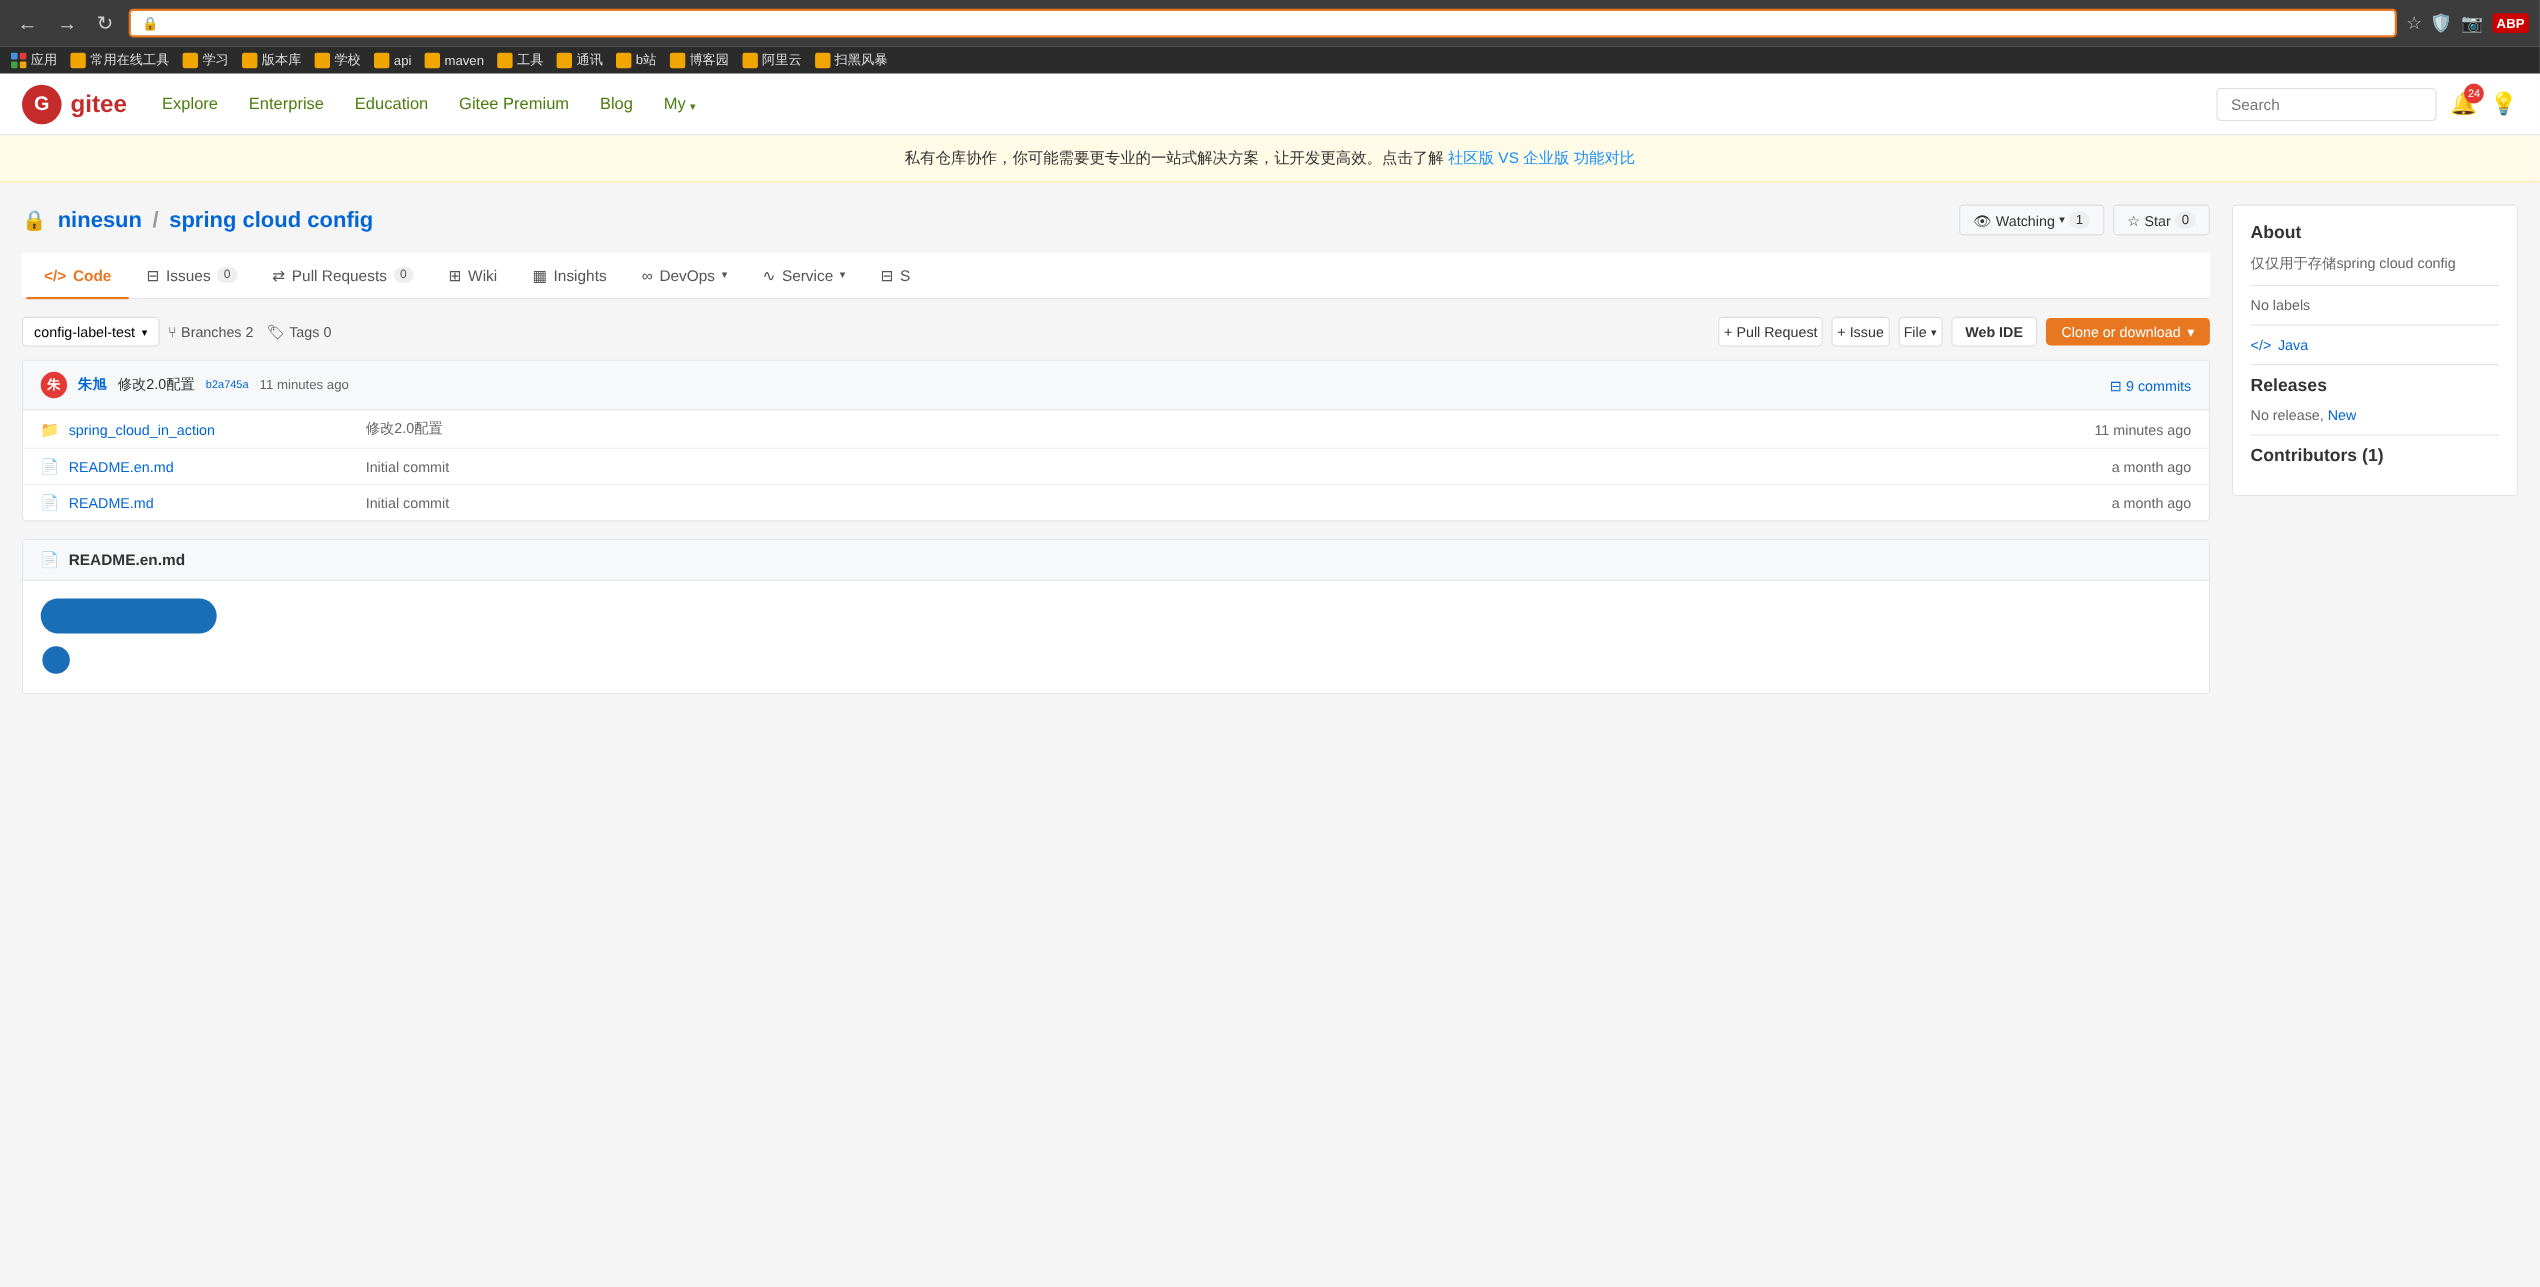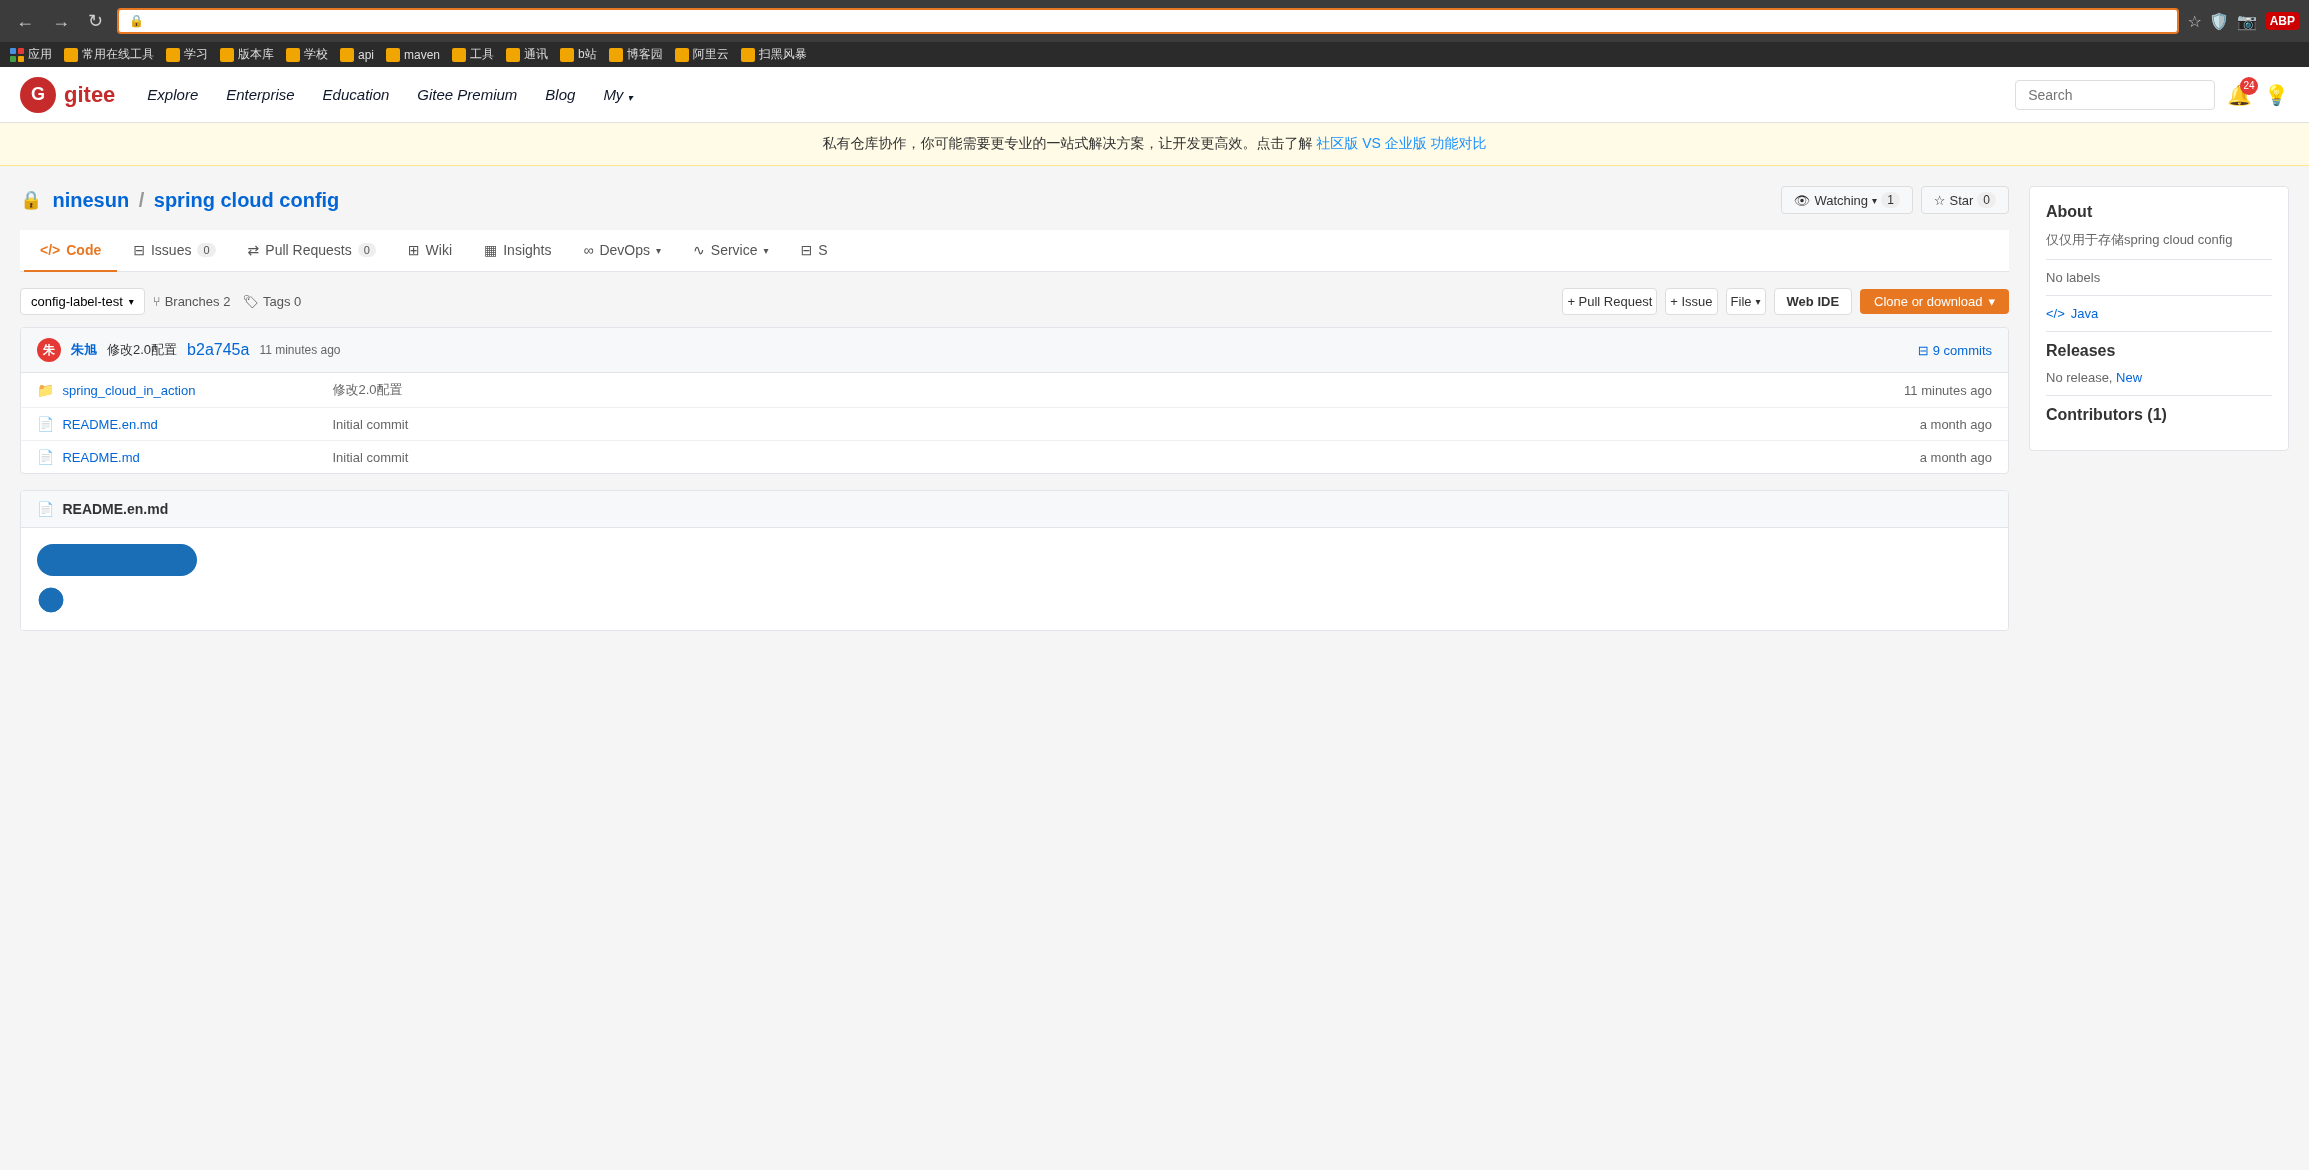--- a/index.html
+++ b/index.html
@@ -18,21 +18,21 @@
     
     .bookmarks-bar { background: #2b2b2b; padding: 4px 10px; display: flex; align-items: center; gap: 12px; overflow: hidden; }
     .bookmark-item { display: flex; align-items: center; gap: 4px; color: #ddd; font-size: 12px; cursor: pointer; white-space: nowrap; }
     .bookmark-icon { width: 14px; height: 14px; background: #f0a500; border-radius: 2px; display: inline-block; }
 
     
     .gitee-header { background: #fff; border-bottom: 1px solid #e0e0e0; padding: 0 20px; display: flex; align-items: center; gap: 20px; height: 56px; }
     .gitee-logo { display: flex; align-items: center; gap: 8px; font-size: 22px; font-weight: bold; color: #c62b2b; text-decoration: none; }
     .gitee-logo-icon { background: #c62b2b; color: #fff; border-radius: 50%; width: 36px; height: 36px; display: flex; align-items: center; justify-content: center; font-size: 18px; font-weight: bold; }
     .nav-links { display: flex; gap: 4px; align-items: center; }
-    .nav-link { color: #0f172a; text-decoration: none; padding: 8px 12px; font-size: 15px; font-style: italic; }
+    .nav-link { color: #4d7c0f; text-decoration: none; padding: 8px 12px; font-size: 15px; }
     .nav-link-dropdown { display: flex; align-items: flex-end; gap: 4px; }
     .header-right { margin-left: auto; display: flex; align-items: center; gap: 12px; }
     .search-box { border: 1px solid #ddd; border-radius: 4px; padding: 6px 12px; font-size: 14px; width: 200px; color: #999; outline: none; }
     .notification-btn { position: relative; color: #555; font-size: 20px; background: none; border: none; cursor: pointer; }
     .notif-badge { position: absolute; top: -6px; right: -6px; background: #e53935; color: #fff; border-radius: 50%; font-size: 10px; width: 18px; height: 18px; display: flex; align-items: center; justify-content: center; }
     .light-icon { color: #f0a500; font-size: 20px; }
 
     
     .banner { background: #fffbe6; border-bottom: 1px solid #ffe58f; padding: 12px 30px; text-align: center; font-size: 14px; color: #333; }
     .banner a { color: #1890ff; text-decoration: none; }
@@ -67,21 +67,21 @@
     .btn-outline { border: 1px solid #ddd; background: #fff; padding: 5px 4px; border-radius: 4px; font-size: 13px; cursor: pointer; color: #333; }
     .btn-primary { border: 1px solid #ddd; background: #fff; padding: 5px 12px; border-radius: 4px; font-size: 13px; cursor: pointer; color: #333; font-weight: 600; }
     .btn-clone { background: #e87722; color: #fff; border: none; padding: 5px 14px; border-radius: 4px; font-size: 13px; cursor: pointer; display: flex; align-items: center; gap: 6px; font-weight: 500; }
 
     
     .file-table { background: #fff; border: 1px solid #e1e4e8; border-radius: 4px; overflow: hidden; }
     .commit-info-row { display: flex; align-items: center; gap: 10px; padding: 10px 16px; background: #f6f8fa; border-bottom: 1px solid #e1e4e8; }
     .author-avatar { width: 24px; height: 24px; border-radius: 50%; background: #e53935; color: #fff; display: flex; align-items: center; justify-content: center; font-size: 12px; font-weight: bold; }
     .commit-author { color: #0366d6; font-weight: 600; font-size: 13px; }
     .commit-msg { font-size: 13px; color: #333; }
-    .commit-hash { color: #0366d6; font-size: 16px; }
+    .commit-hash { color: #0366d6; font-size: 10px; }
     .commit-time { color: #666; font-size: 12px; }
     .commits-count { margin-left: auto; display: flex; align-items: center; gap: 4px; color: #0366d6; font-size: 13px; }
 
     .file-row { display: flex; align-items: center; padding: 8px 16px; border-bottom: 1px solid #f0f0f0; }
     .file-row:last-child { border-bottom: none; }
     .file-icon { color: #666; margin-right: 8px; font-size: 14px; }
     .file-name { color: #0366d6; font-size: 13px; flex: 0 0 250px; text-decoration: none; }
     .file-commit { color: #666; font-size: 13px; flex: 1; padding: 0 20px; }
     .file-time { color: #666; font-size: 13px; text-align: right; }
 

